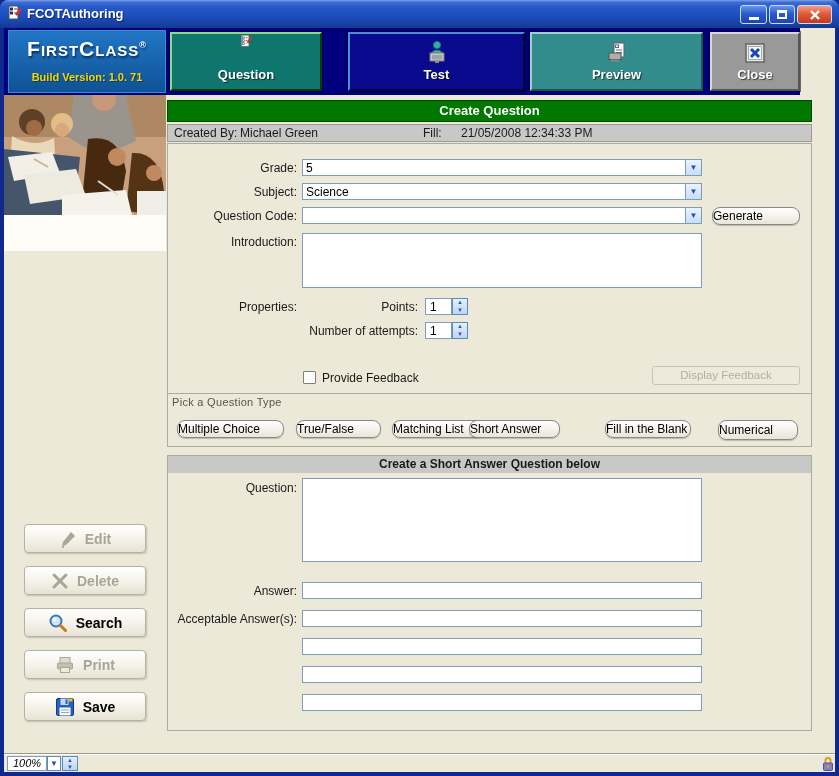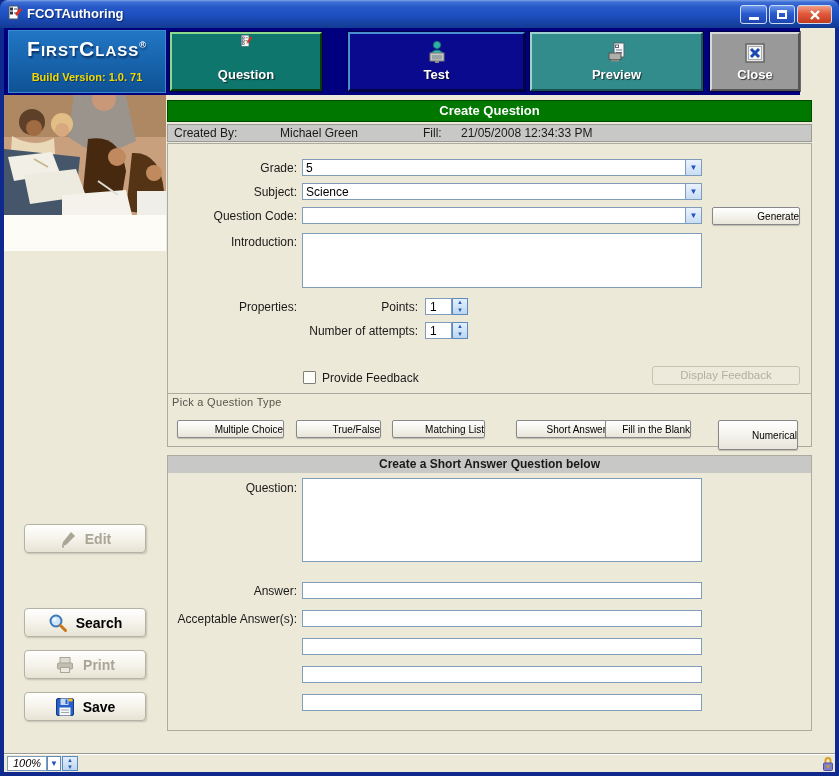--- a/index.html
+++ b/index.html
@@ -45,21 +45,21 @@
   
   .main-bg { position:absolute; left:4px; top:95px; width:831px; height:658px; background:#ECE9D8; }
   .photo { position:absolute; left:4px; top:95px; width:162px; height:120px; }
   .photo-white { position:absolute; left:4px; top:215px; width:162px; height:36px; background:#FDFCF7; }
 
   .page-header { position:absolute; left:167px; top:100px; width:645px; height:22px; background:#007800;
     border:1px solid #004A00; color:#fff; font-weight:bold; font-size:13px; text-align:center; line-height:20px; }
   .info-bar { position:absolute; left:167px; top:124px; width:645px; height:18px; background:#C8C8C6;
     border:1px solid #9A9A96; font-size:12px; color:#1A1A1A; line-height:16px; }
   .ib-cbl { position:absolute; left:6px; }
-  .ib-cbv { position:absolute; left:72px;margin-left:40px; }
+  .ib-cbv { position:absolute; left:72px; }
   .ib-dl  { position:absolute; left:255px; }
   .ib-dv  { position:absolute; left:293px; }
 
   .panel { position:absolute; border:1px solid #ABABA1; }
   .panel.form  { left:167px; top:143px; width:645px; height:250px; border-bottom:none; }
   .panel.qtype { left:167px; top:393px; width:645px; height:54px; }
   .panel.sa    { left:167px; top:455px; width:645px; height:276px; }
   .qtype-label { position:absolute; left:172px; top:396px; font-size:11px; color:#55554B; letter-spacing:0.3px; }
   .sa-header { position:absolute; left:168px; top:456px; width:643px; height:17px; background:#C8C8C6;
     font-weight:bold; font-size:12px; color:#1A1A1A; text-align:center; line-height:17px; }
@@ -69,22 +69,22 @@
     font-size:12px; }
   .combo-val { position:absolute; left:3px; top:1px; white-space:nowrap; }
   .combo-btn { position:absolute; right:0; top:0; width:16px; height:15px;
     background:linear-gradient(180deg,#EAF3FD,#C8DDF5); border-left:1px solid #7F9DB9;
     color:#1E4FC4; font-size:8px; text-align:center; line-height:15px; cursor:pointer; }
   .xpinput { position:absolute; left:302px; width:400px; height:17px; border:1px solid #7F9DB9;
     background:#fff; font-family:"Liberation Sans",sans-serif; font-size:12px; padding:0 3px; }
   .xparea { position:absolute; left:302px; width:400px; border:1px solid #7F9DB9; background:#fff;
     font-family:"Liberation Sans",sans-serif; font-size:12px; padding:2px 3px; resize:none; }
   .xpbtn { position:absolute; background:linear-gradient(180deg,#FFFFFF 0%,#F5F4EE 45%,#E8E6DA 100%);
-    border:1px solid #88888A; border-radius:2px; box-shadow:0 1px 1px rgba(0,0,0,0.2);
-    font-family:"Liberation Sans",sans-serif; font-size:10px; color:#000; text-align:right; cursor:pointer; }
+    border:1px solid #88888A; border-radius:8px; box-shadow:0 1px 1px rgba(0,0,0,0.2);
+    font-family:"Liberation Sans",sans-serif; font-size:12px; color:#000; text-align:left; cursor:pointer; }
   .dis-btn { position:absolute; background:#EDEADB; border:1px solid #C6C3B4; border-radius:3px;
     font-size:11.5px; color:#B2AFA0; text-align:center; }
 
   .spin { position:absolute; width:43px; height:17px; }
   .spin-box { position:absolute; left:0; top:0; width:27px; height:17px; background:#fff;
     border:1px solid #7F9DB9; font-size:12px; padding:1px 0 0 4px; }
   .spin-btns { position:absolute; left:27px; top:0; width:16px; height:17px; border:1px solid #5A8AC0;
     background:linear-gradient(180deg,#E4F0FC,#BCD6F0); }
   .spin-up, .spin-dn { position:absolute; left:0; width:14px; height:7px; color:#2A5AB4; font-size:6px;
     line-height:7px; text-align:center; cursor:pointer; }
@@ -276,23 +276,23 @@
 
   <span class="checkbox" style="left:303px;top:371px"></span>
   <span class="cb-label" style="left:322px;top:371px">Provide Feedback</span>
   <div class="dis-btn" style="left:652px;top:366px;width:148px;height:19px;line-height:17px">Display Feedback</div>
 
   <div class="panel qtype"></div>
   <div class="qtype-label">Pick a Question Type</div>
   <button class="xpbtn" style="left:177px;top:420px;width:107px;height:18px">Multiple Choice</button>
   <button class="xpbtn" style="left:296px;top:420px;width:85px;height:18px">True/False</button>
   <button class="xpbtn" style="left:392px;top:420px;width:93px;height:18px">Matching List</button>
-  <button class="xpbtn" style="left:516px;top:420px;width:91px;height:18px">Short Answer</button>
+  <button class="xpbtn" style="left:469px;top:420px;width:91px;height:18px">Short Answer</button>
   <button class="xpbtn" style="left:605px;top:420px;width:86px;height:18px">Fill in the Blank</button>
-  <button class="xpbtn" style="left:718px;top:420px;width:80px;height:30px">Numerical</button>
+  <button class="xpbtn" style="left:718px;top:420px;width:80px;height:20px">Numerical</button>
 
   <div class="panel sa"></div>
   <div class="sa-header">Create a Short Answer Question below</div>
 
   <div class="flabel" style="top:481px">Question:</div>
   <textarea class="xparea" style="top: 478px; height: 84px;"></textarea>
 
   <div class="flabel" style="top:584px">Answer:</div>
   <input class="xpinput" style="top: 582px;" value="">
 
@@ -301,20 +301,27 @@
   <input class="xpinput" style="top: 638px;" value="">
   <input class="xpinput" style="top: 666px;" value="">
   <input class="xpinput" style="top: 694px;" value="">
 
   <div class="sbtn dis" style="top:524px">
     <svg width="18" height="18" viewBox="0 0 18 18">
       <polygon points="12,2 16,6 7,15 3,16 4,12" fill="#A9A696"></polygon>
       <rect x="3" y="16" width="2" height="1.6" fill="#A9A696"></rect>
     </svg>
     <span>Edit</span>
+  </div>
+  <div class="sbtn dis" style="top:566px">
+    <svg width="18" height="18" viewBox="0 0 18 18">
+      <line x1="3" y1="3" x2="15" y2="15" stroke="#A9A696" stroke-width="3" stroke-linecap="round"></line>
+      <line x1="15" y1="3" x2="3" y2="15" stroke="#A9A696" stroke-width="3" stroke-linecap="round"></line>
+    </svg>
+    <span>Delete</span>
   </div>
   <div class="sbtn" style="top:608px">
     <svg width="20" height="20" viewBox="0 0 20 20">
       <circle cx="8" cy="8" r="5.5" fill="#CFE6F8" stroke="#3A78B8" stroke-width="2"></circle>
       <circle cx="6.5" cy="6.5" r="2" fill="#EFF7FE" stroke="none"></circle>
       <line x1="12.5" y1="12.5" x2="17.5" y2="17.5" stroke="#C87818" stroke-width="3" stroke-linecap="round"></line>
     </svg>
     <span>Search</span>
   </div>
   <div class="sbtn dis" style="top:650px">

